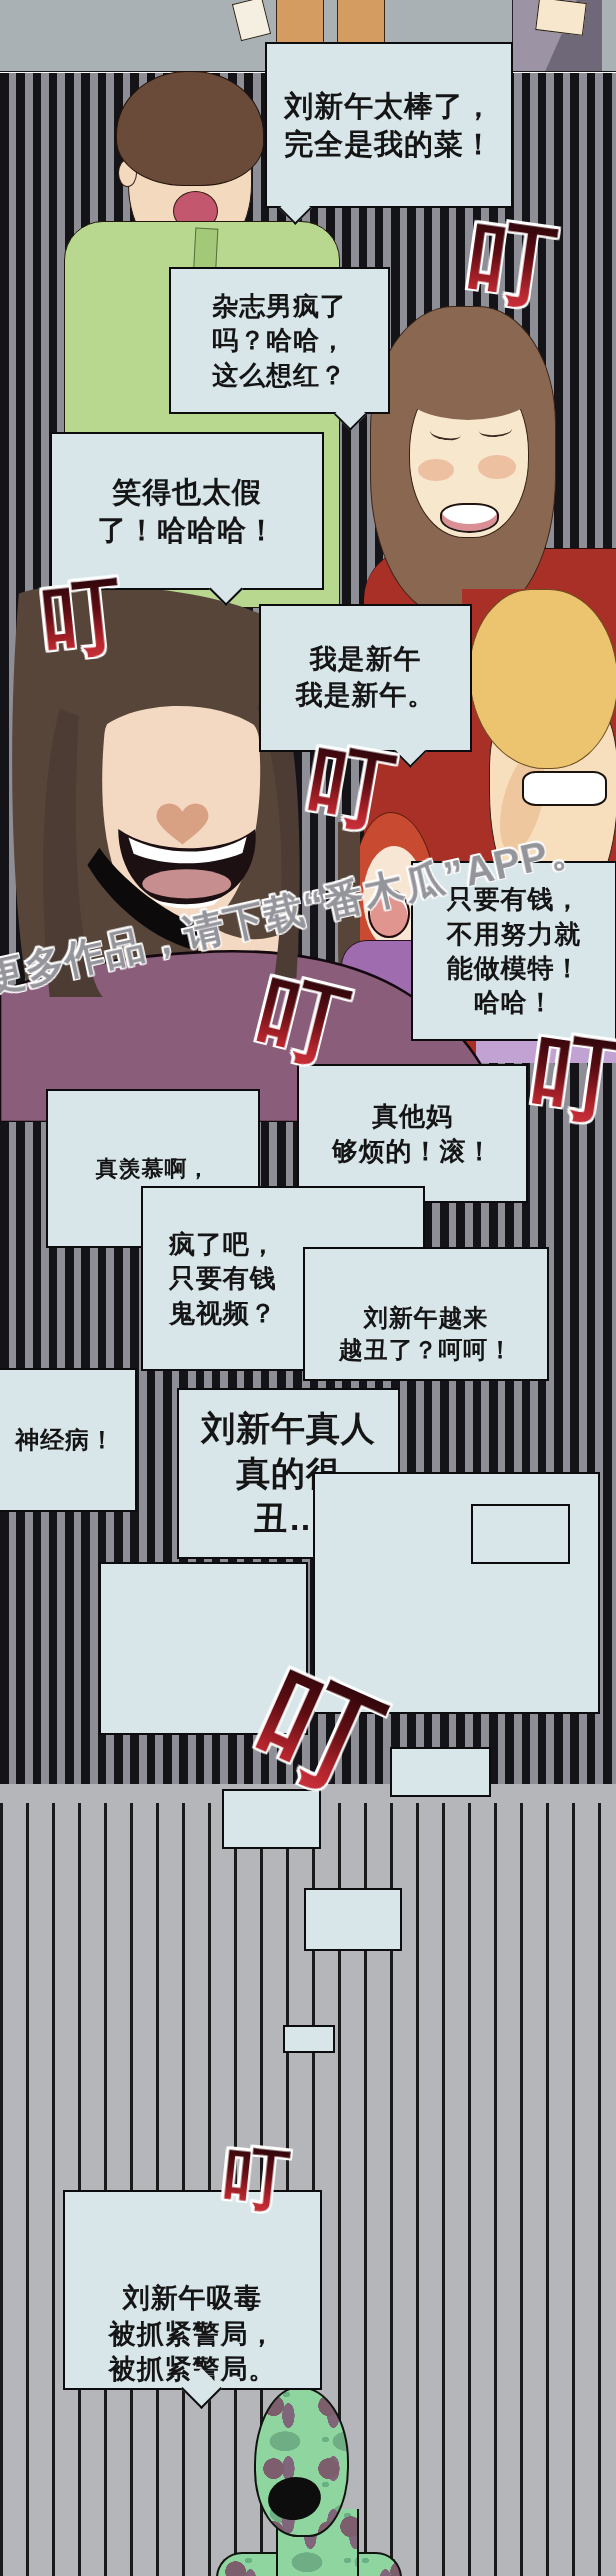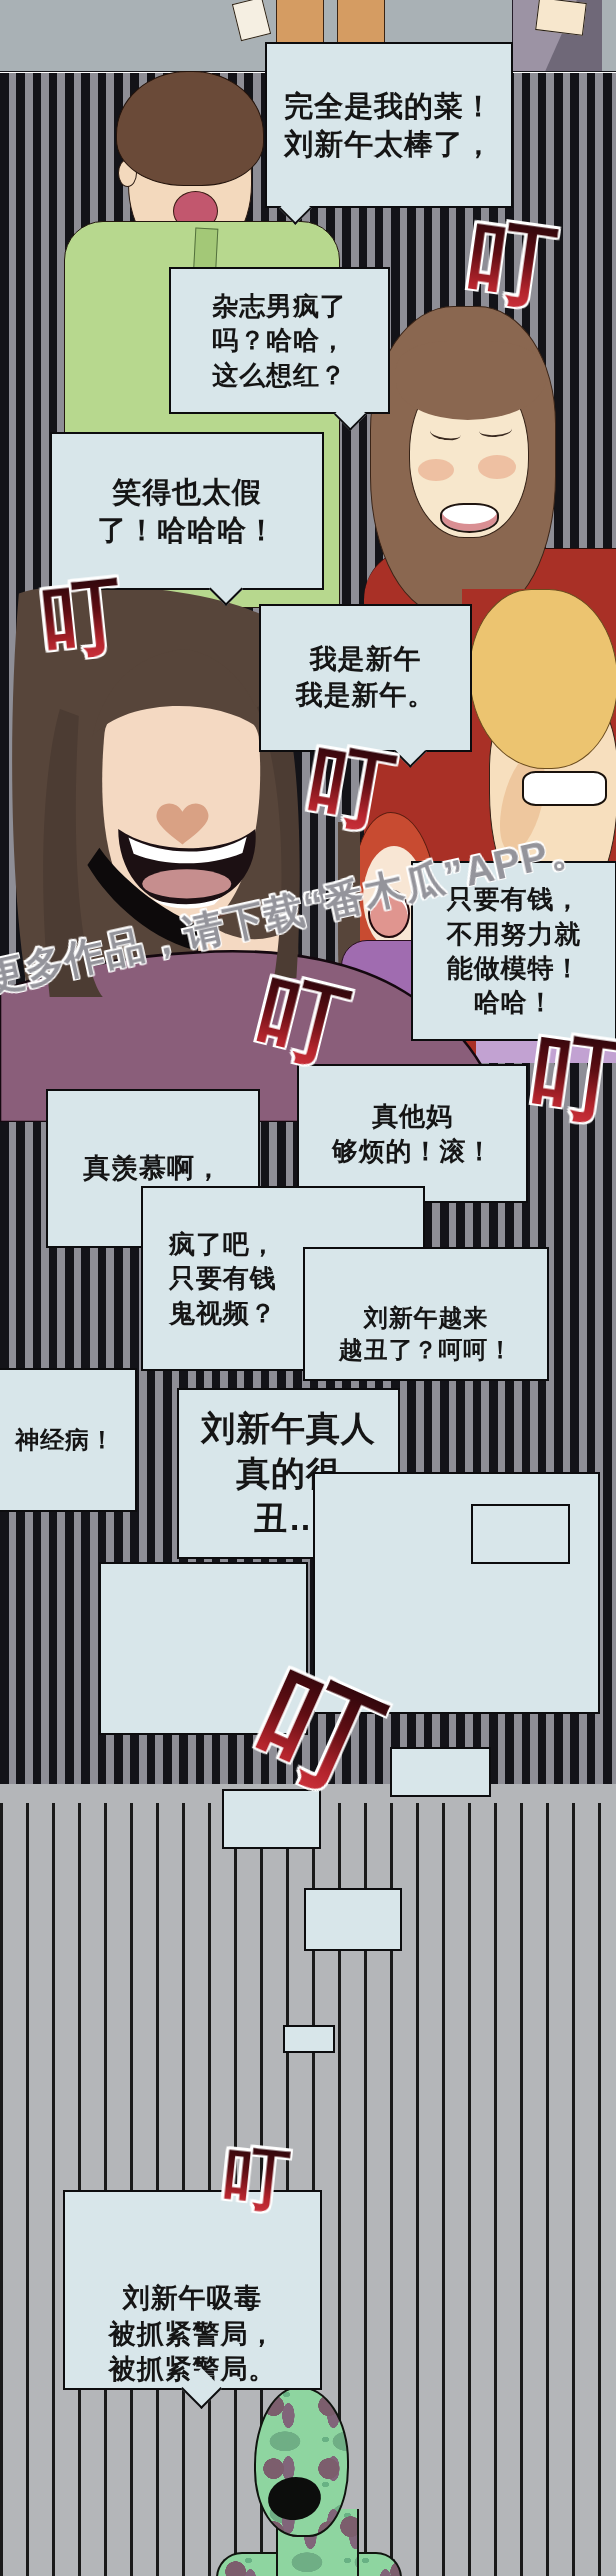--- a/index.html
+++ b/index.html
@@ -114,22 +114,22 @@
   </svg>
 
   <div class="abs char" style="left:206px;top:2381px;width:206px;height:195px;">
     <div class="abs mottle" style="left:10.3px;top:171px;width:182px;height:24px;border:2.6px solid #10140f;border-bottom:none;border-radius:26px 26px 0 0;"></div>
     <div class="abs mottle" style="left:70px;top:128px;width:79px;height:67px;border-left:2.6px solid #10140f;border-right:2.6px solid #10140f;"></div>
     <div class="abs mottle" style="left:48px;top:5.1px;width:91px;height:147px;border:2.6px solid #10140f;border-radius:48% 52% 42% 46% / 52% 50% 46% 44%;"></div>
     <div class="abs" style="left:62px;top:96px;width:53px;height:43px;background:#0c0d0c;border-radius:50%;transform:rotate(-8deg);"></div>
   </div>
 
   <div class="bubble" style="left:265px;top:42px;width:248px;height:166px;font-size:29px;">
+    <span>刘新午太棒了，</span>
     <span>完全是我的菜！</span>
-    <span>刘新午太棒了，</span>
   </div>
   <div class="tail" style="left:284px;top:197px;width:20.6px;height:20.6px;"></div>
 
   <div class="bubble" style="left:169px;top:267px;width:221px;height:147px;font-size:26px;">
     <span>杂志男疯了</span>
     <span>吗？哈哈，</span>
     <span>这么想红？</span>
   </div>
   <div class="tail" style="left:339px;top:403px;width:20.6px;height:20.6px;"></div>
 
@@ -150,21 +150,21 @@
     <span>够烦的！滚！</span>
   </div>
 
   <div class="bubble" style="left:411px;top:861px;width:206px;height:180px;font-size:26px;">
     <span>只要有钱，</span>
     <span>不用努力就</span>
     <span>能做模特！</span>
     <span>哈哈！</span>
   </div>
 
-  <div class="bubble" style="left:46px;top:1089px;width:214px;height:159px;font-size:27px;">
+  <div class="bubble" style="left:46px;top:1089px;width:214px;height:159px;font-size:22px;">
     <span>真羡慕啊，</span>
   </div>
 
   <div class="bubble" style="left:141px;top:1186px;width:284px;height:185px;font-size:26px;align-items:flex-start;padding-left:26px;text-align:left;">
     <span>疯了吧，</span>
     <span>只要有钱</span>
     <span>鬼视频？</span>
   </div>
 
   <div class="bubble" style="left:303px;top:1247px;width:246px;height:134px;font-size:24px;justify-content:flex-end;padding-bottom:13.7px;">

